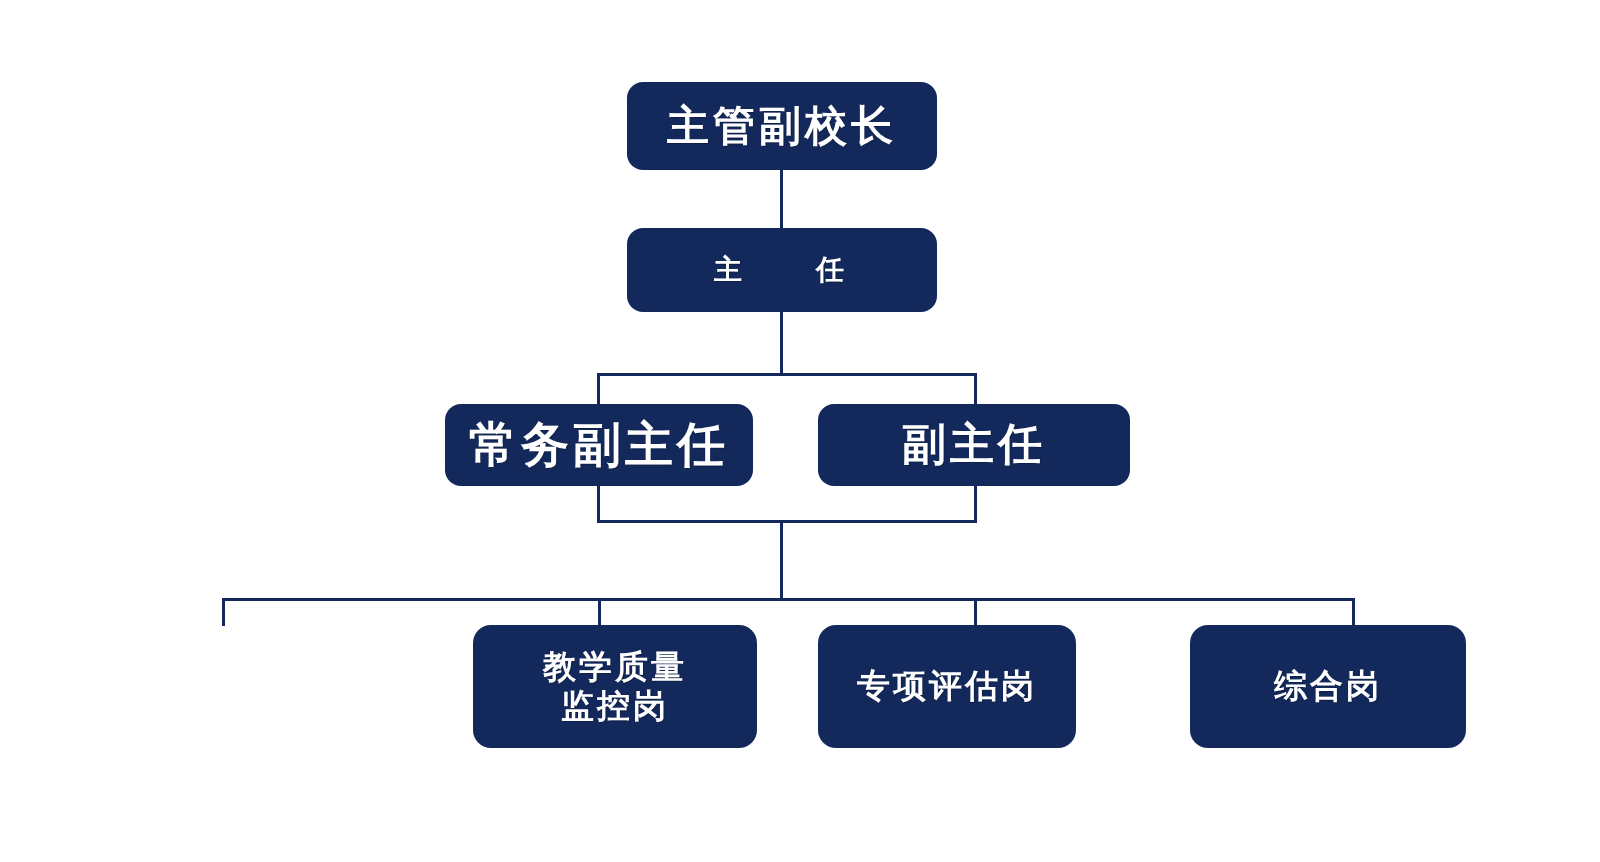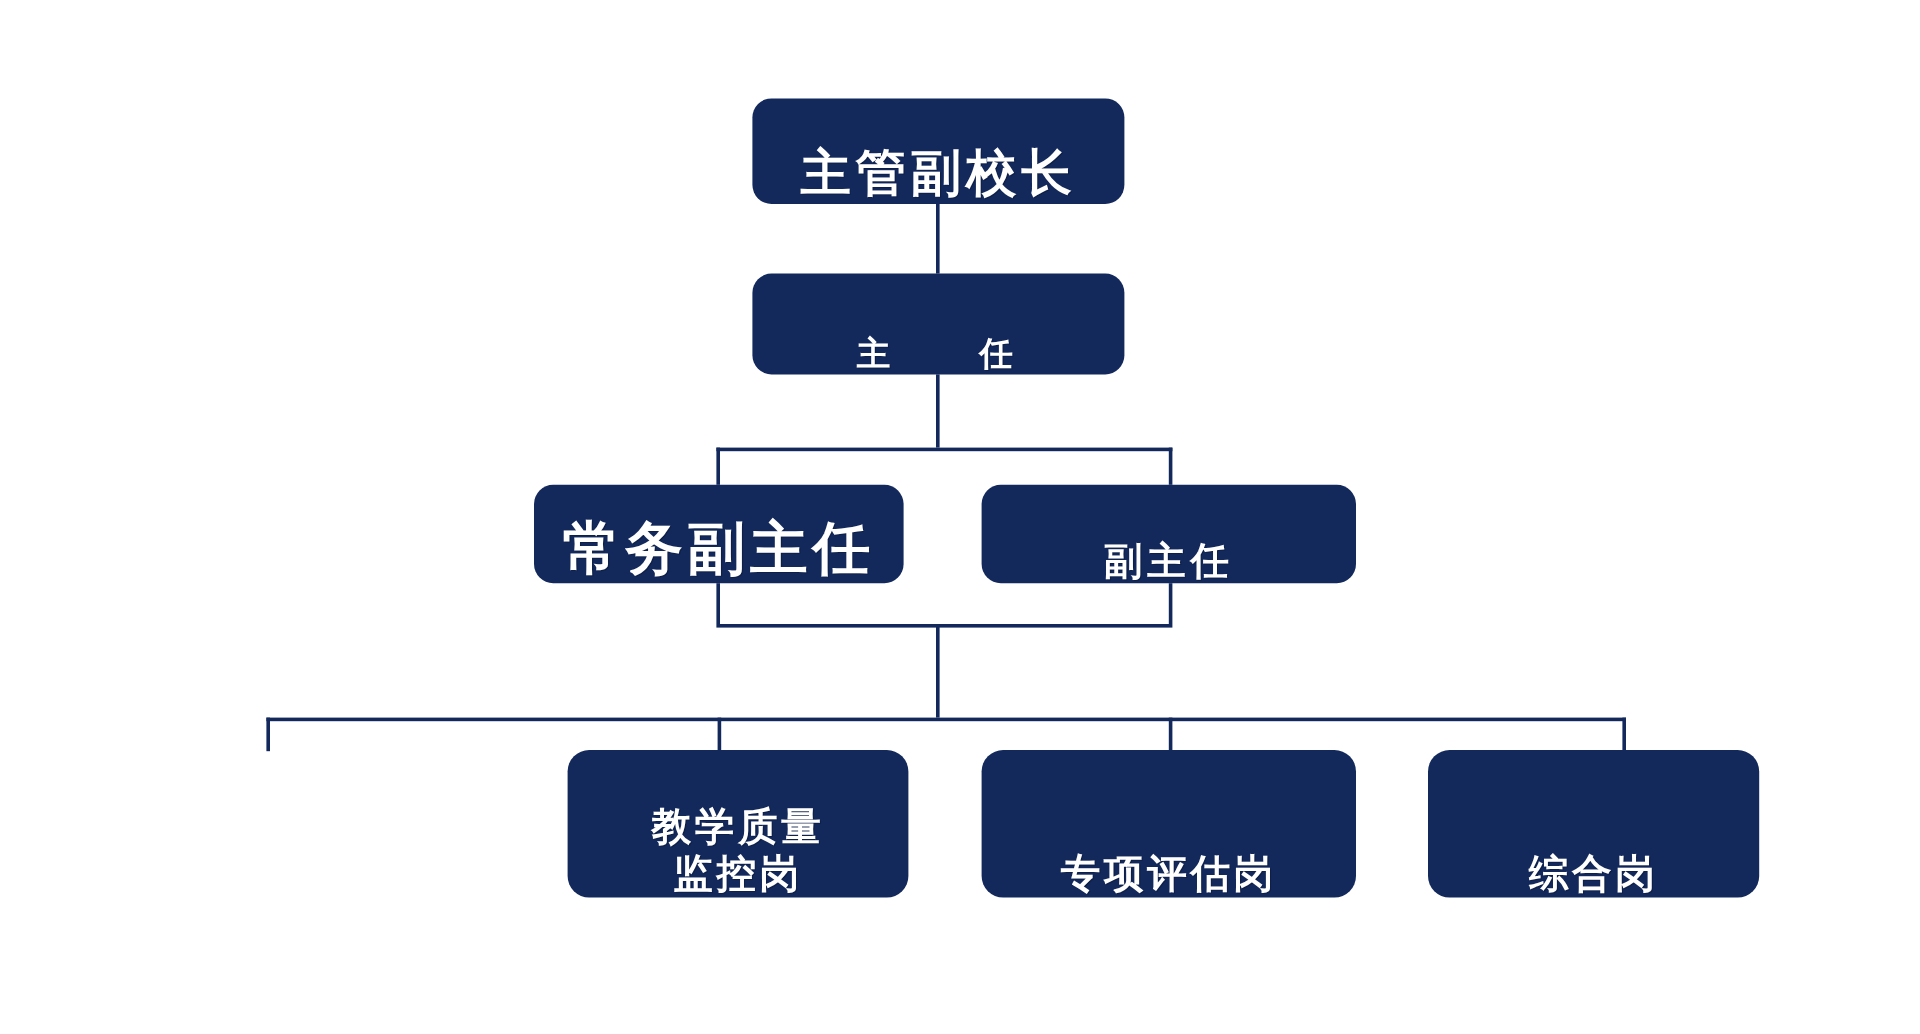--- a/index.html
+++ b/index.html
@@ -15,21 +15,21 @@
     width: 1600px;
     height: 862px;
     background: #ffffff;
     overflow: hidden;
   }
   .node {
     position: absolute;
     background: #13295c;
     border-radius: 16px;
     display: flex;
-    align-items: flex-end;
+    align-items: center;
     justify-content: center;
     text-align: center;
     color: #ffffff;
     font-weight: bold;
     box-sizing: border-box;
     line-height: 1.16;
     letter-spacing: 2px;
     text-shadow: 1px 1px 0 rgba(0,0,0,0.22);
     user-select: none;
   }
@@ -66,35 +66,35 @@
     width: 308px;
     height: 82px;
     font-size: 48px;
     letter-spacing: 4px;
   }
   #node-deputy {
     left: 818px;
     top: 404px;
     width: 312px;
     height: 82px;
-    font-size: 32px;
+    font-size: 44px;
     letter-spacing: 4px;
   }
 
   
   .leaf {
     top: 625px;
     height: 123px;
     font-size: 33px;
     letter-spacing: 3px;
     border-radius: 18px;
   }
   #node-post-0 { left: 67px;   width: 318px; }
   #node-post-1 { left: 473px;  width: 284px; }
-  #node-post-2 { left: 818px;  width: 312px; }
+  #node-post-2 { left: 818px;  width: 258px; }
   #node-post-3 { left: 1190px; width: 276px; }
 
   
   .line {
     position: absolute;
     background: #13295c;
   }
   .vline { width: 3px; }
   .hline { height: 3px; }
 </style>

